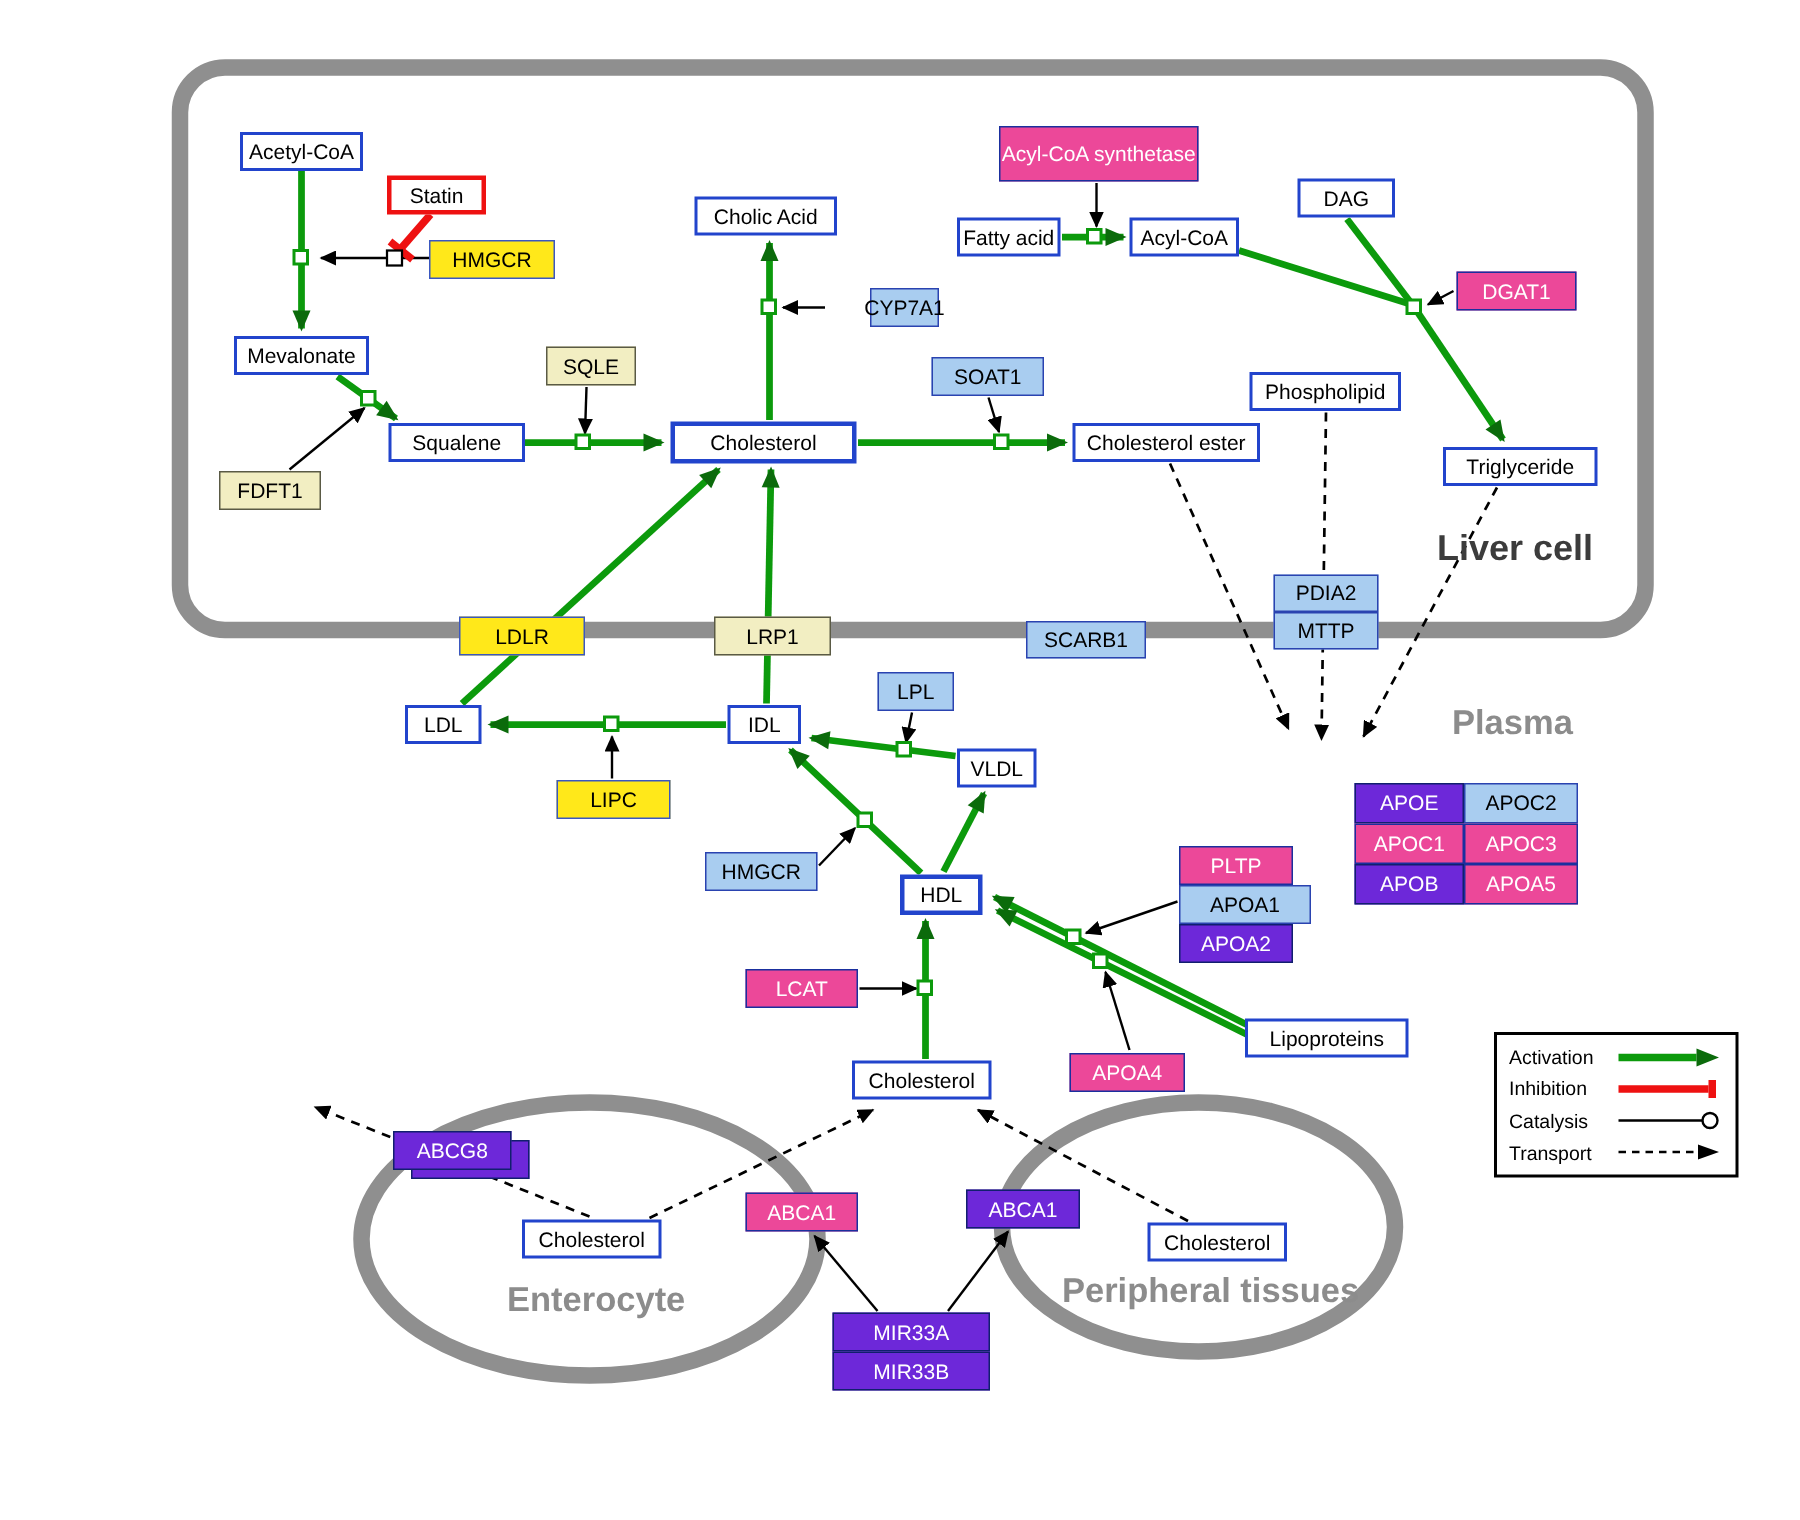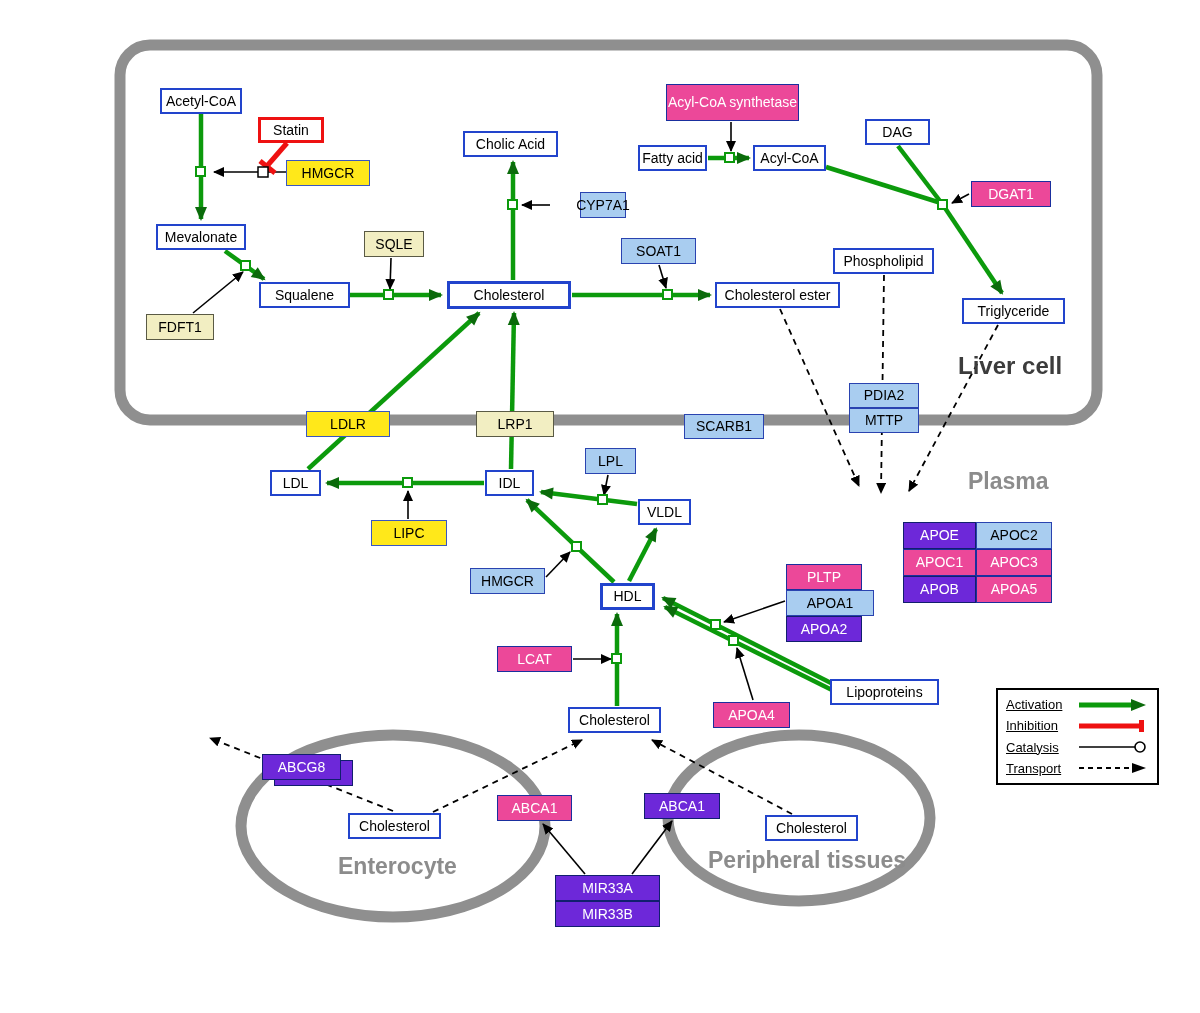--- a/index.html
+++ b/index.html
@@ -25,21 +25,21 @@
     position:absolute;z-index:2;font-weight:bold;color:#8c8c8c;font-size:23px;
     white-space:nowrap;
   }
   .liver-label{color:#3c3c3c;font-size:24px;}
   .legend{
     position:absolute;left:996px;top:688px;width:163px;height:97px;z-index:4;
     box-sizing:border-box;border:2px solid #000;background:#fff;
     display:flex;flex-direction:column;justify-content:space-around;
     padding:4px 8px;
   }
-  .legend-row{display:flex;align-items:center;justify-content:space-between;text-decoration:underline;}
+  .legend-row{display:flex;align-items:center;justify-content:space-between;}
   .legend-row span{font-size:13px;color:#000;}
 </style>
 </head>
 <body>
 
 <div class="canvas">
 
   <svg class="edges" width="1200" height="1013" viewBox="0 0 1200 1013">
     <defs>
       <marker id="mg" markerUnits="userSpaceOnUse" markerWidth="16" markerHeight="14" refX="13" refY="7" orient="auto">

